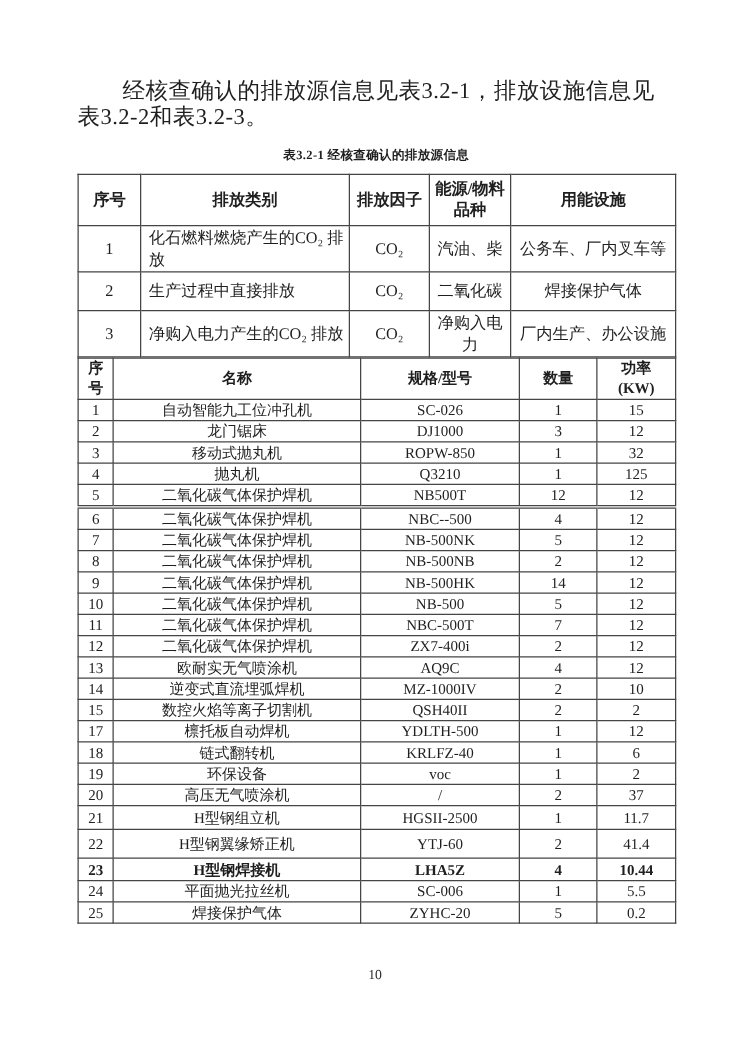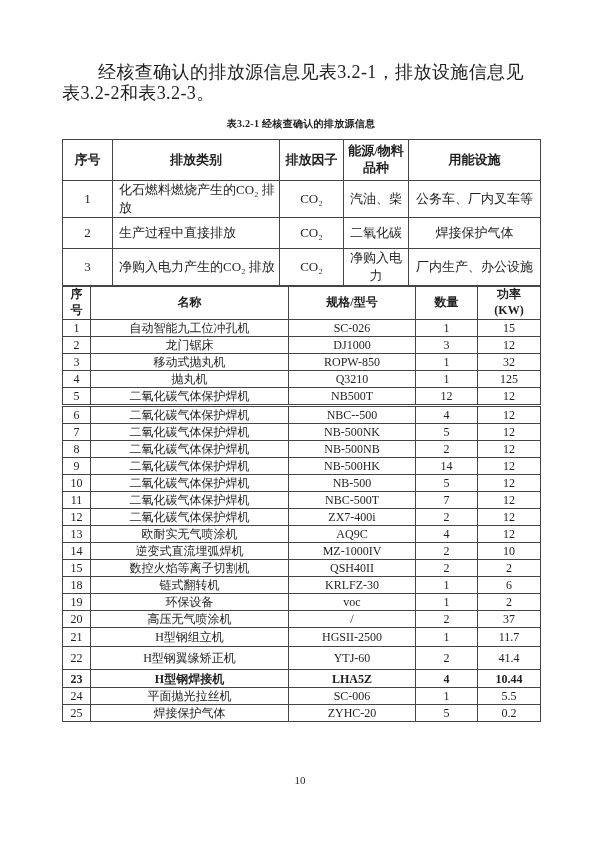--- a/index.html
+++ b/index.html
@@ -202,23 +202,30 @@
           <td>10</td>
         </tr>
         <tr>
           <td>15</td>
           <td>数控火焰等离子切割机</td>
           <td>QSH40II</td>
           <td>2</td>
           <td>2</td>
         </tr>
         <tr>
+          <td>17</td>
+          <td>檩托板自动焊机</td>
+          <td>YDLTH-500</td>
+          <td>1</td>
+          <td>12</td>
+        </tr>
+        <tr>
           <td>18</td>
           <td>链式翻转机</td>
-          <td>KRLFZ-30</td>
+          <td>KRLFZ-40</td>
           <td>1</td>
           <td>6</td>
         </tr>
         <tr>
           <td>19</td>
           <td>环保设备</td>
           <td>voc</td>
           <td>1</td>
           <td>2</td>
         </tr>

